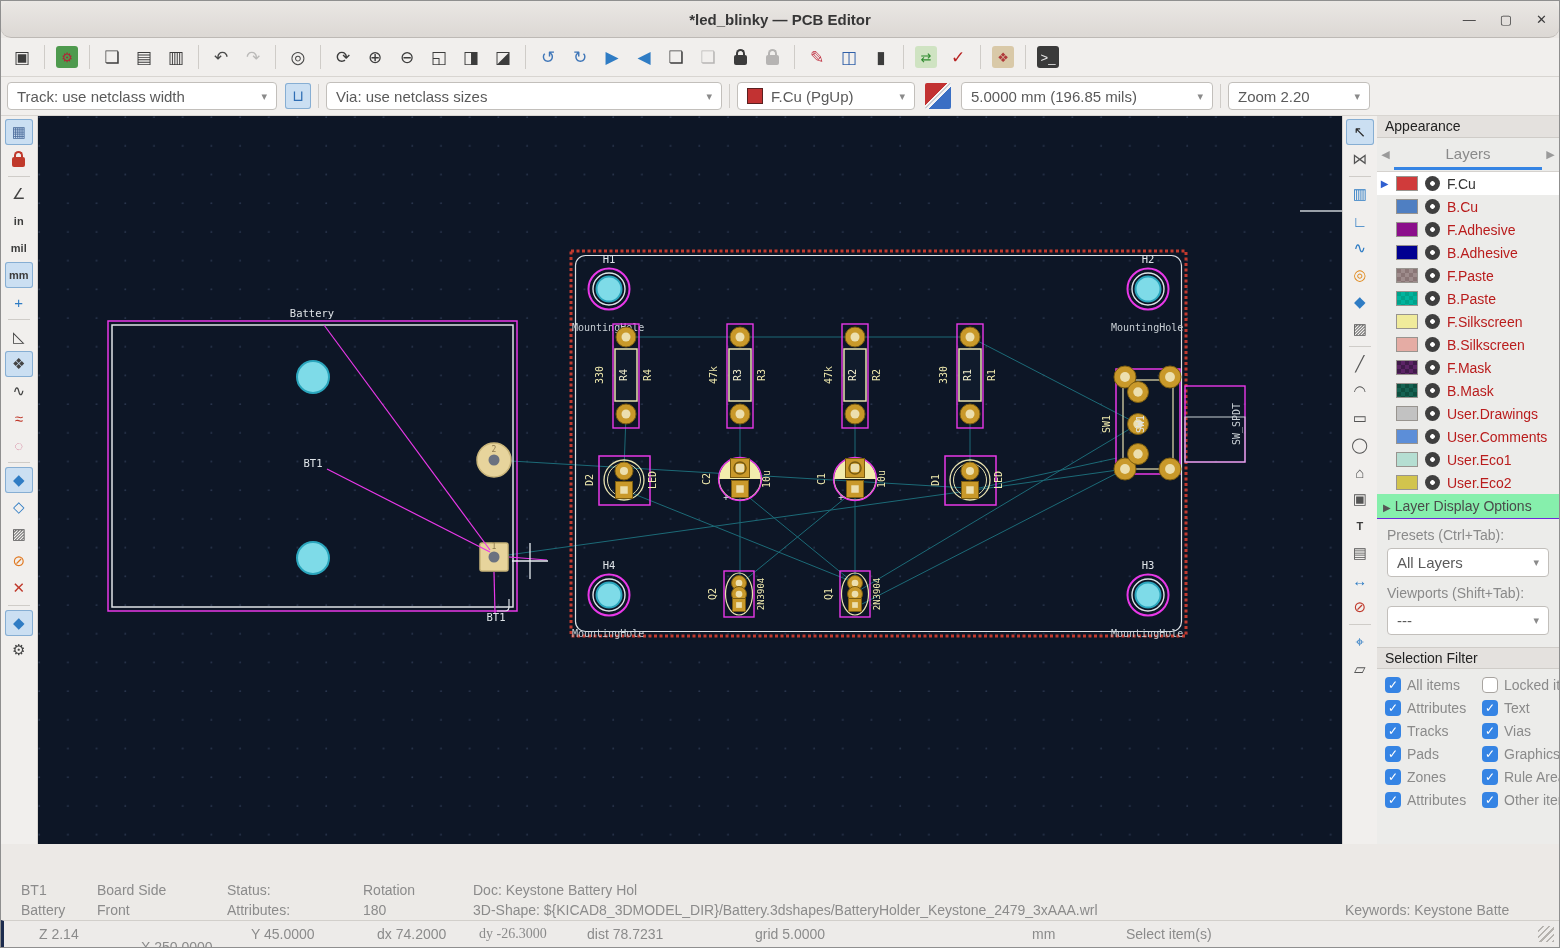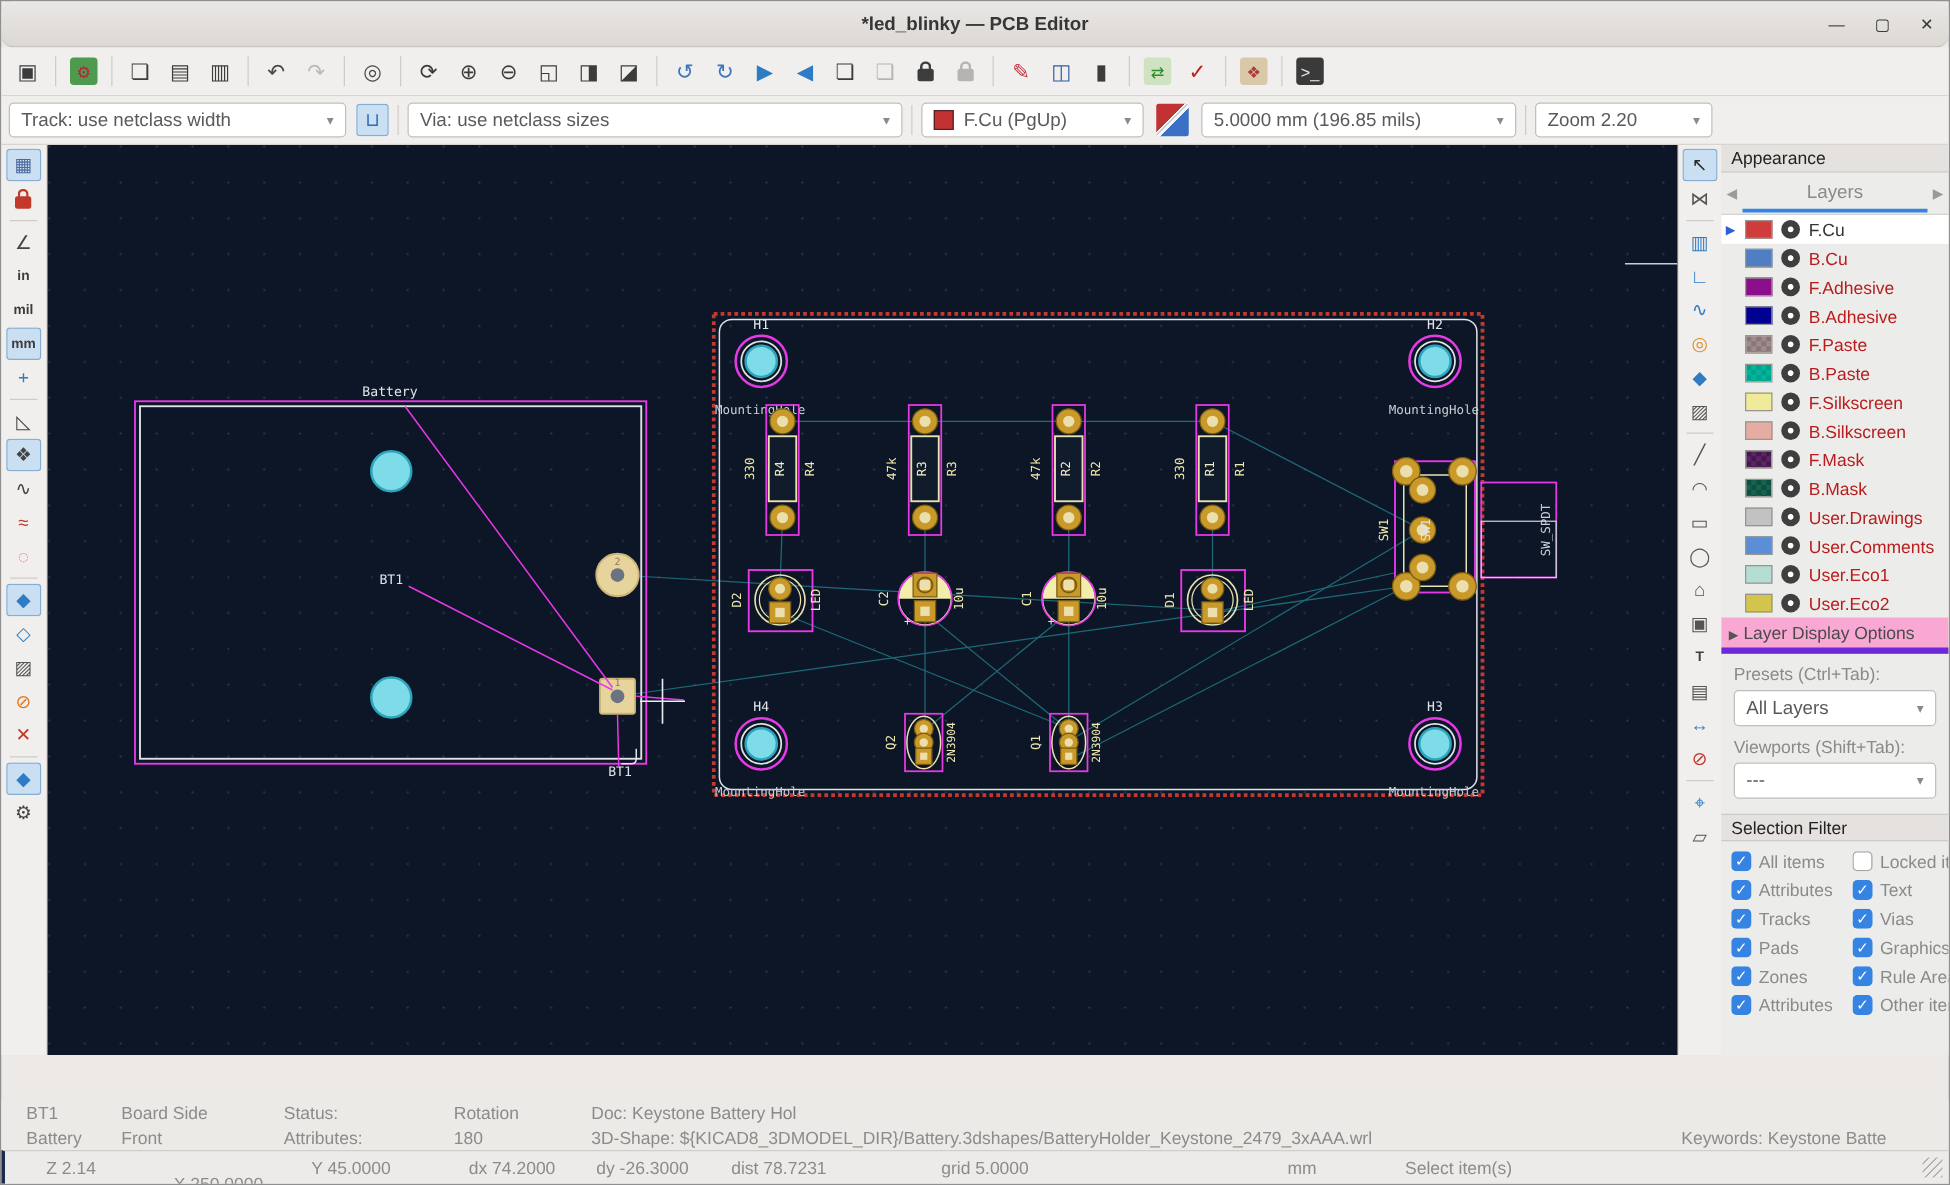--- a/index.html
+++ b/index.html
@@ -48,21 +48,21 @@
   .tabrow{display:flex;align-items:center;height:33px;border-bottom:1px solid #d5d2ce;flex:0 0 auto;}
   .tab-arrow{width:17px;color:#9a9a9a;text-align:center;font-size:11px;flex:0 0 auto;}
   .tab{flex:1;text-align:center;color:#8a8a8a;font-size:15px;border-bottom:3px solid #3584e4;height:30px;line-height:28px;box-sizing:border-box;}
   #layerlist{flex:0 0 auto;}
   .layer-row{display:flex;align-items:center;height:23px;padding-left:3px;gap:7px;color:#b91c1c;font-size:14px;white-space:nowrap;}
   .layer-row.selected{background:#fff;color:#333;}
   .sel-arrow{width:9px;color:#2f5fd0;font-size:10px;flex:0 0 auto;text-align:center;}
   .lswatch{width:22px;height:15px;border:1px solid #98948f;box-sizing:border-box;flex:0 0 auto;}
   .eye{width:15px;height:15px;border-radius:50%;flex:0 0 auto;
        background:radial-gradient(circle,#ffffff 0 2px,#3f3f3f 2.6px 100%);}
-  .expander{padding:4px 6px;color:#4a4a4a;white-space:nowrap;background:#f9a8d4;border-bottom:5px solid #6d28d9;font-size:14px;}
+  .expander{padding:4px 6px;color:#4a4a4a;white-space:nowrap;background:#86efac;border-bottom:1px solid #6d28d9;font-size:14px;}
   .expander .tri{font-size:10px;color:#555;margin-right:4px;}
   .side-label{color:#8a8a8a;padding:8px 10px 3px;white-space:nowrap;}
   .side-combo{margin:2px 10px 0;height:29px;background:#fff;border:1px solid #c2bfbb;border-radius:4px;
               display:flex;align-items:center;padding:0 9px;color:#5a5a5a;font-size:15px;box-sizing:border-box;}
   .side-combo .arr{margin-left:auto;color:#8a8a8a;font-size:11px;}
   .filter-grid{display:grid;grid-template-columns:97px 1fr;padding:8px 0 0 8px;row-gap:7px;color:#8a8a8a;white-space:nowrap;font-size:14px;}
   .fitem{display:flex;align-items:center;overflow:hidden;}
   .chk{width:16px;height:16px;border-radius:4px;background:#3584e4;color:#fff;font-size:12px;line-height:16px;
        text-align:center;display:inline-block;margin-right:6px;flex:0 0 auto;}
   .chk.un{background:#fff;border:1px solid #a8a4a0;box-sizing:border-box;}
@@ -623,25 +623,25 @@
       </div>
     <div class="sgrid" id="srow2">
         <div>Battery</div>
         <div>Front</div>
         <div>Attributes:</div>
         <div>180</div>
         <div>3D-Shape: ${KICAD8_3DMODEL_DIR}/Battery.3dshapes/BatteryHolder_Keystone_2479_3xAAA.wrl</div>
         <div>Keywords: Keystone Batte</div>
       </div>
     <div class="srow3" id="srow3">
-        <span style="width: 102px; padding-left: 33px;">Z 2.14</span>
+        <span style="width: 102px; padding-left: 19px; margin-left: 16px;">Z 2.14</span>
         <span style="width: 110px; margin-top: 25px;">X 250.0000</span>
         <span style="width: 126px;">Y 45.0000</span>
         <span style="width: 102px;">dx 74.2000</span>
-        <span style="width: 108px;">dy -26.3000</span>
+        <span style="width: 108px; font-family: Liberation Serif, serif;">dy -26.3000</span>
         <span style="width: 168px;">dist 78.7231</span>
         <span style="width: 160px;">grid 5.0000</span>
         <span style="width: 117px;"></span>
         <span style="width: 94px;">mm</span>
         <span style="width: 240px;">Select item(s)</span>
         <div class="grip"></div>
       </div>
   </div>
 </div>
 

